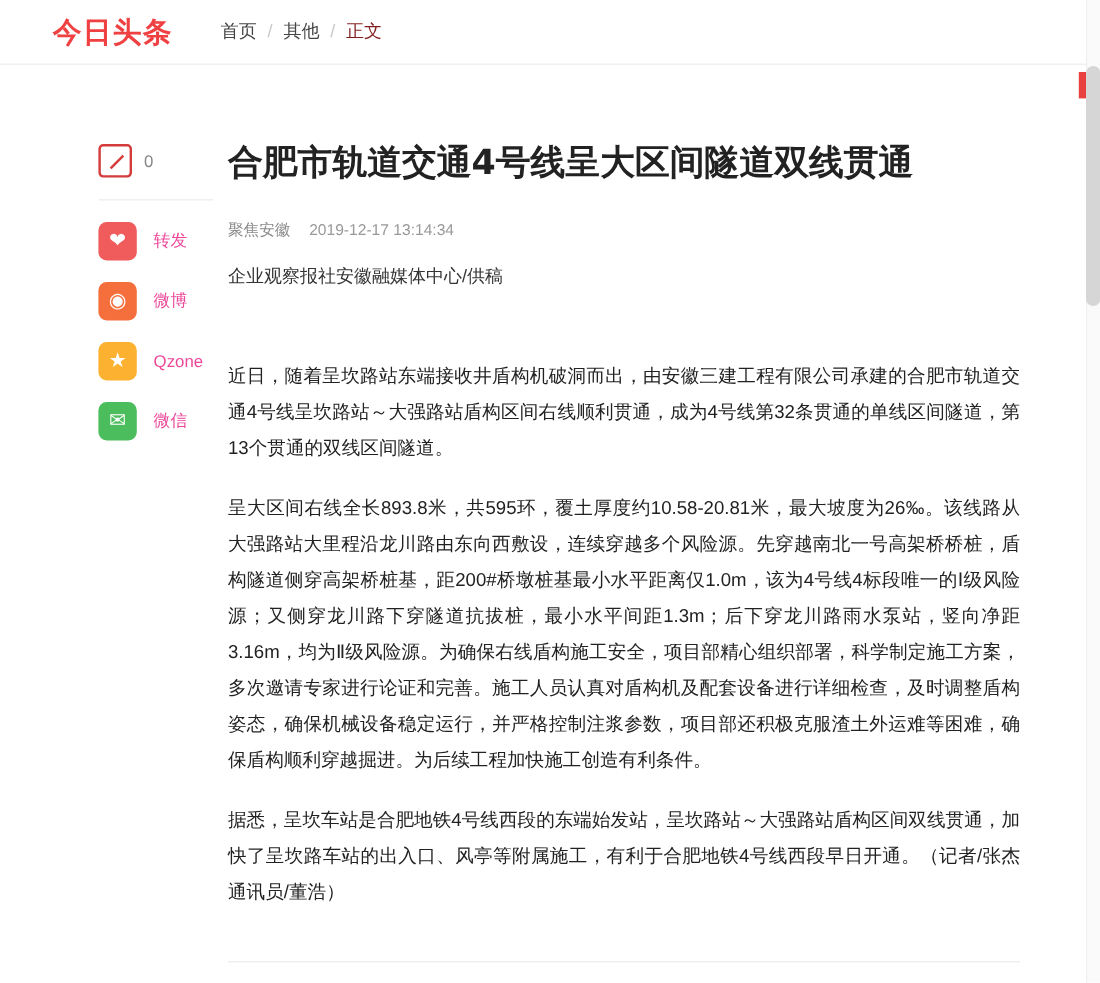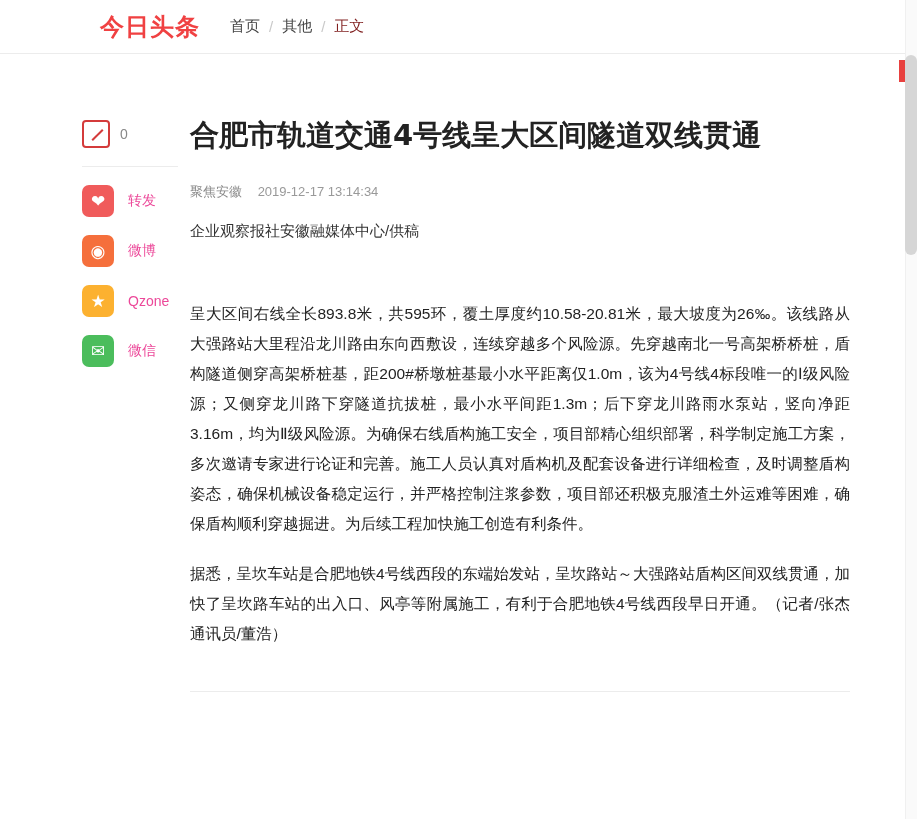--- a/index.html
+++ b/index.html
@@ -11,34 +11,34 @@
     overflow: hidden;
   }
   .page { position: relative; width: 917px; height: 819px; background: #fff; }
 
   
   .header {
     height: 54px;
     border-bottom: 1px solid #ececec;
     display: flex;
     align-items: center;
-    padding-left: 100px;
+    padding-left: 44px;
     background: #fff;
   }
   .logo {
     color: #f04142;
     font-size: 24px;
     font-weight: bold;
     letter-spacing: 1px;
     font-family: "DejaVu Sans", "Liberation Sans", sans-serif;
   }
   .crumbs {
     display: flex;
     align-items: center;
-    margin-left: 30px;
+    margin-left: 40px;
     font-size: 15px;
     color: #666;
   }
   .crumbs .crumb { color: #444; }
   .crumbs .crumb.current { color: #7f1d1d; }
   .crumbs .sep { margin: 0 9px; color: #c9c9c9; }
 
   
   .body-wrap { display: flex; }
   .rail {
@@ -199,20 +199,21 @@
     </div>
 
     <div class="content">
       <h1 class="title">合肥市轨道交通4号线呈大区间隧道双线贯通</h1>
       <div class="meta">
         <span class="src">聚焦安徽</span>
         <span>2019-12-17 13:14:34</span>
       </div>
       <div class="lead">企业观察报社安徽融媒体中心/供稿</div>
 
+      <p class="para">近日，随着呈坎路站东端接收井盾构机破洞而出，由安徽三建工程有限公司承建的合肥市轨道交通4号线呈坎路站～大强路站盾构区间右线顺利贯通，成为4号线第32条贯通的单线区间隧道，第13个贯通的双线区间隧道。</p>
       <p class="para">呈大区间右线全长893.8米，共595环，覆土厚度约10.58-20.81米，最大坡度为26‰。该线路从大强路站大里程沿龙川路由东向西敷设，连续穿越多个风险源。先穿越南北一号高架桥桥桩，盾构隧道侧穿高架桥桩基，距200#桥墩桩基最小水平距离仅1.0m，该为4号线4标段唯一的Ⅰ级风险源；又侧穿龙川路下穿隧道抗拔桩，最小水平间距1.3m；后下穿龙川路雨水泵站，竖向净距3.16m，均为Ⅱ级风险源。为确保右线盾构施工安全，项目部精心组织部署，科学制定施工方案，多次邀请专家进行论证和完善。施工人员认真对盾构机及配套设备进行详细检查，及时调整盾构姿态，确保机械设备稳定运行，并严格控制注浆参数，项目部还积极克服渣土外运难等困难，确保盾构顺利穿越掘进。为后续工程加快施工创造有利条件。</p>
       <p class="para">据悉，呈坎车站是合肥地铁4号线西段的东端始发站，呈坎路站～大强路站盾构区间双线贯通，加快了呈坎路车站的出入口、风亭等附属施工，有利于合肥地铁4号线西段早日开通。（记者/张杰 通讯员/董浩）</p>
 
       <div class="footer">
         
         
       </div>
     </div>
   </div>
 

